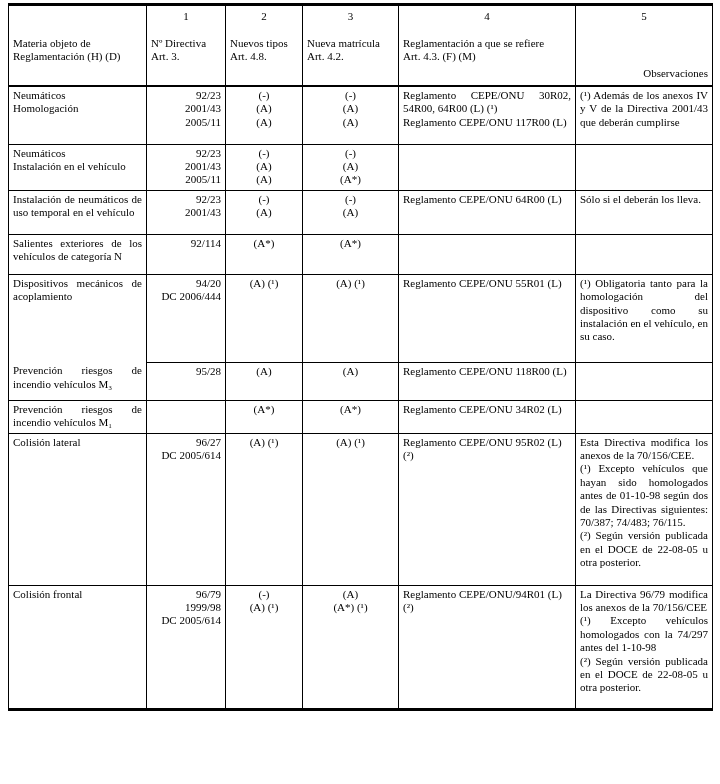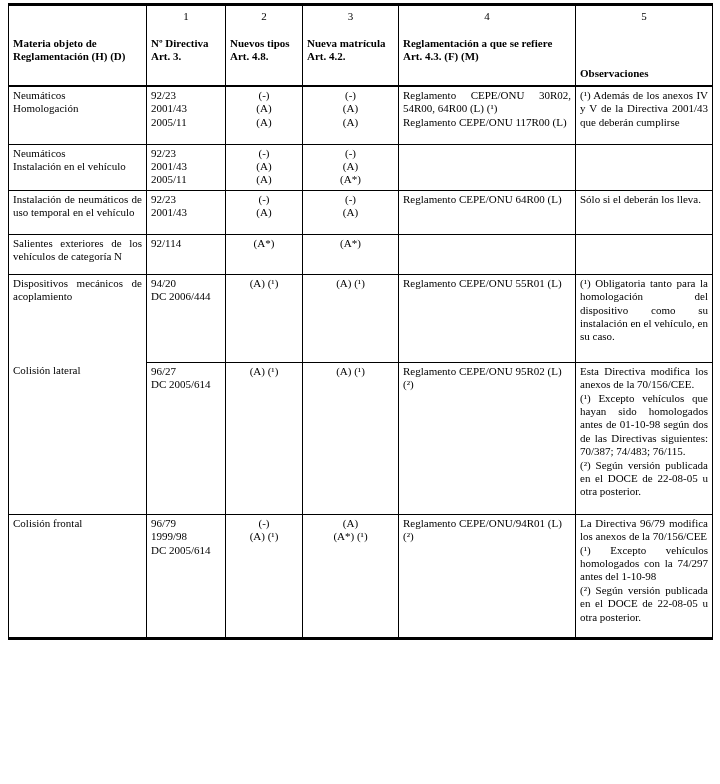--- a/index.html
+++ b/index.html
@@ -31,26 +31,26 @@
     overflow: hidden;
   }
   thead th {
     height: 72px;
     border-bottom: 2px solid #000;
     text-align: left;
     vertical-align: top;
     padding-top: 4px;
   }
   .num { text-align: center; min-height: 14px; }
-  .hlabel { margin-top: 13px; white-space: pre-line; font-weight: bold; }
-  th.h-obs .hlabel { text-align: left; margin-top: 43px; }
+  .hlabel { margin-top: 13px; white-space: pre-line; }
+  th.h-obs .hlabel { text-align: right; margin-top: 43px; }
   th.h-reg .hlabel { text-align: justify; }
   .pre { white-space: pre-line; }
   .c-materia { text-align: justify; }
-  .c-dir { text-align: left; }
+  .c-dir { text-align: right; }
   .c-val { text-align: center; }
   .c-reg { text-align: justify; font-family: Liberation Serif, serif; }
   .c-obs { text-align: justify; }
   
   td.merge-bottom { border-bottom-style: hidden; }
 </style>
 </head>
 <body>
 
 <table class="reg-table">
@@ -148,20 +148,36 @@
     </tr>
     <tr style="height:88px">
       <td class="c-materia pre merge-bottom">Dispositivos mecánicos de acoplamiento</td>
       <td class="c-dir pre">94/20
 DC 2006/444</td>
       <td class="c-val pre">(A) (¹)</td>
       <td class="c-val pre">(A) (¹)</td>
       <td class="c-reg pre">Reglamento CEPE/ONU 55R01 (L)</td>
       <td class="c-obs pre">(¹) Obligatoria tanto para la homologación del dispositivo como su instalación en el vehículo, en su caso.</td>
     </tr>
+    <tr style="height:38px">
+      <td class="c-materia pre">Prevención riesgos de incendio vehículos M₃</td>
+      <td class="c-dir pre">95/28</td>
+      <td class="c-val pre">(A)</td>
+      <td class="c-val pre">(A)</td>
+      <td class="c-reg pre">Reglamento CEPE/ONU 118R00 (L)</td>
+      <td class="c-obs pre"></td>
+    </tr>
+    <tr style="height:32px">
+      <td class="c-materia pre">Prevención riesgos de incendio vehículos M₁</td>
+      <td class="c-dir pre"></td>
+      <td class="c-val pre">(A*)</td>
+      <td class="c-val pre">(A*)</td>
+      <td class="c-reg pre">Reglamento CEPE/ONU 34R02 (L)</td>
+      <td class="c-obs pre"></td>
+    </tr>
     <tr style="height:152px">
       <td class="c-materia pre">Colisión lateral</td>
       <td class="c-dir pre">96/27
 DC 2005/614</td>
       <td class="c-val pre">(A) (¹)</td>
       <td class="c-val pre">(A) (¹)</td>
       <td class="c-reg pre">Reglamento CEPE/ONU 95R02 (L)
 (²)</td>
       <td class="c-obs pre">Esta Directiva modifica los anexos de la 70/156/CEE.
 (¹) Excepto vehículos que hayan sido homologados antes de 01-10-98 según dos de las Directivas siguientes: 70/387; 74/483; 76/115.

